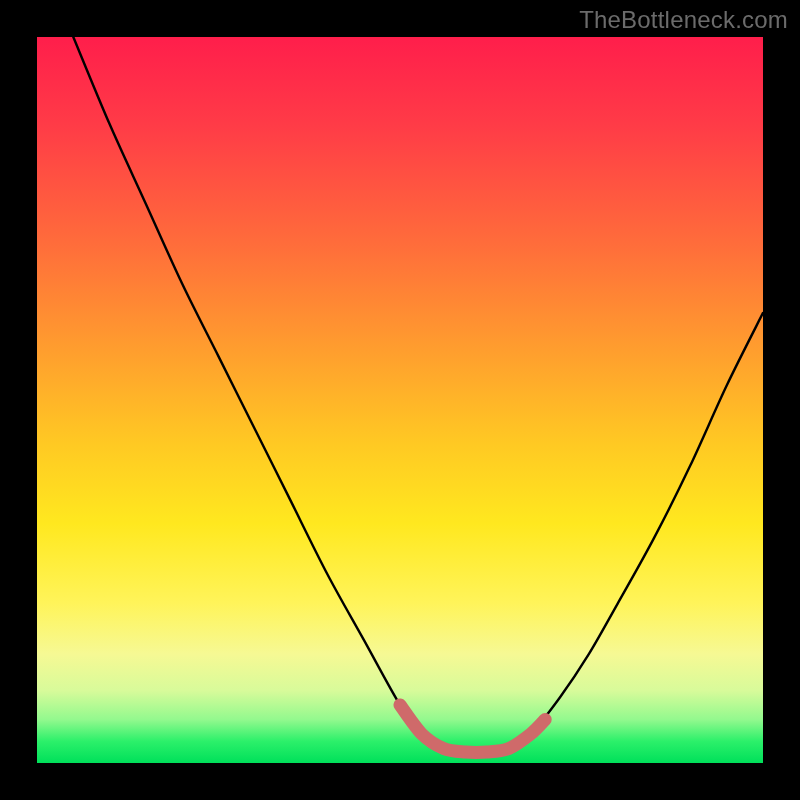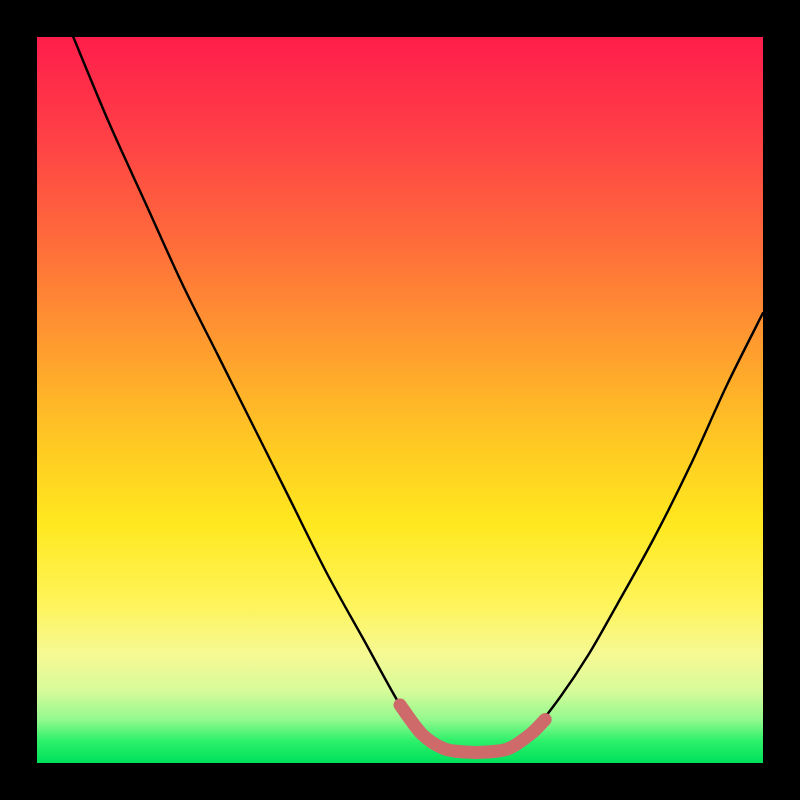--- a/index.html
+++ b/index.html
@@ -66,13 +66,14 @@
 <body>
 
 <div class="frame">
   <div class="plot"></div>
 
   <svg class="curves" viewBox="0 0 726 726">
     <path id="main-curve" fill="none" stroke="#000" stroke-width="2.4" stroke-linecap="round" d="M 36.3 0.0 C 42.1 13.9, 61.0 60.4, 72.6 87.1 C 84.2 113.8, 97.3 141.4, 108.9 167.0 C 120.5 192.5, 133.6 222.4, 145.2 246.8 C 156.8 271.2, 169.9 296.2, 181.5 319.4 C 193.1 342.7, 206.2 368.8, 217.8 392.0 C 229.4 415.3, 242.5 441.4, 254.1 464.6 C 265.7 487.9, 278.8 515.2, 290.4 537.2 C 302.0 559.3, 315.1 581.7, 326.7 602.6 C 338.3 623.5, 353.7 652.8, 363.0 667.9 C 372.3 683.0, 377.8 690.0, 384.8 697.0 C 391.7 703.9, 399.6 708.0, 406.6 711.5 C 413.5 715.0, 421.4 717.6, 428.3 718.7 C 435.3 719.9, 443.2 719.9, 450.1 718.7 C 457.1 717.6, 464.9 715.0, 471.9 711.5 C 478.9 708.0, 485.5 705.1, 493.7 697.0 C 501.8 688.8, 513.4 673.4, 522.7 660.7 C 532.0 647.9, 542.5 632.2, 551.8 617.1 C 561.1 602.0, 570.3 584.9, 580.8 566.3 C 591.3 547.7, 605.5 523.0, 617.1 500.9 C 628.7 478.9, 641.8 452.7, 653.4 428.3 C 665.0 403.9, 678.1 372.9, 689.7 348.5 C 701.3 324.1, 720.2 287.5, 726.0 275.9"></path>
     <path id="marker-curve" fill="none" stroke="#cf6a6a" stroke-width="13" stroke-linecap="round" stroke-linejoin="round" d="M 363.0 667.9 C 366.5 672.6, 377.8 690.0, 384.8 697.0 C 391.7 703.9, 399.6 708.6, 406.6 711.5 C 413.5 714.4, 421.4 714.5, 428.3 715.1 C 435.3 715.7, 443.2 715.7, 450.1 715.1 C 457.1 714.5, 464.9 714.4, 471.9 711.5 C 478.9 708.6, 487.9 701.6, 493.7 697.0 C 499.5 692.3, 505.9 684.8, 508.2 682.4"></path>
   </svg>
 
+  <div class="watermark">TheBottleneck.com</div>
 </div>
 
 </body></html>

